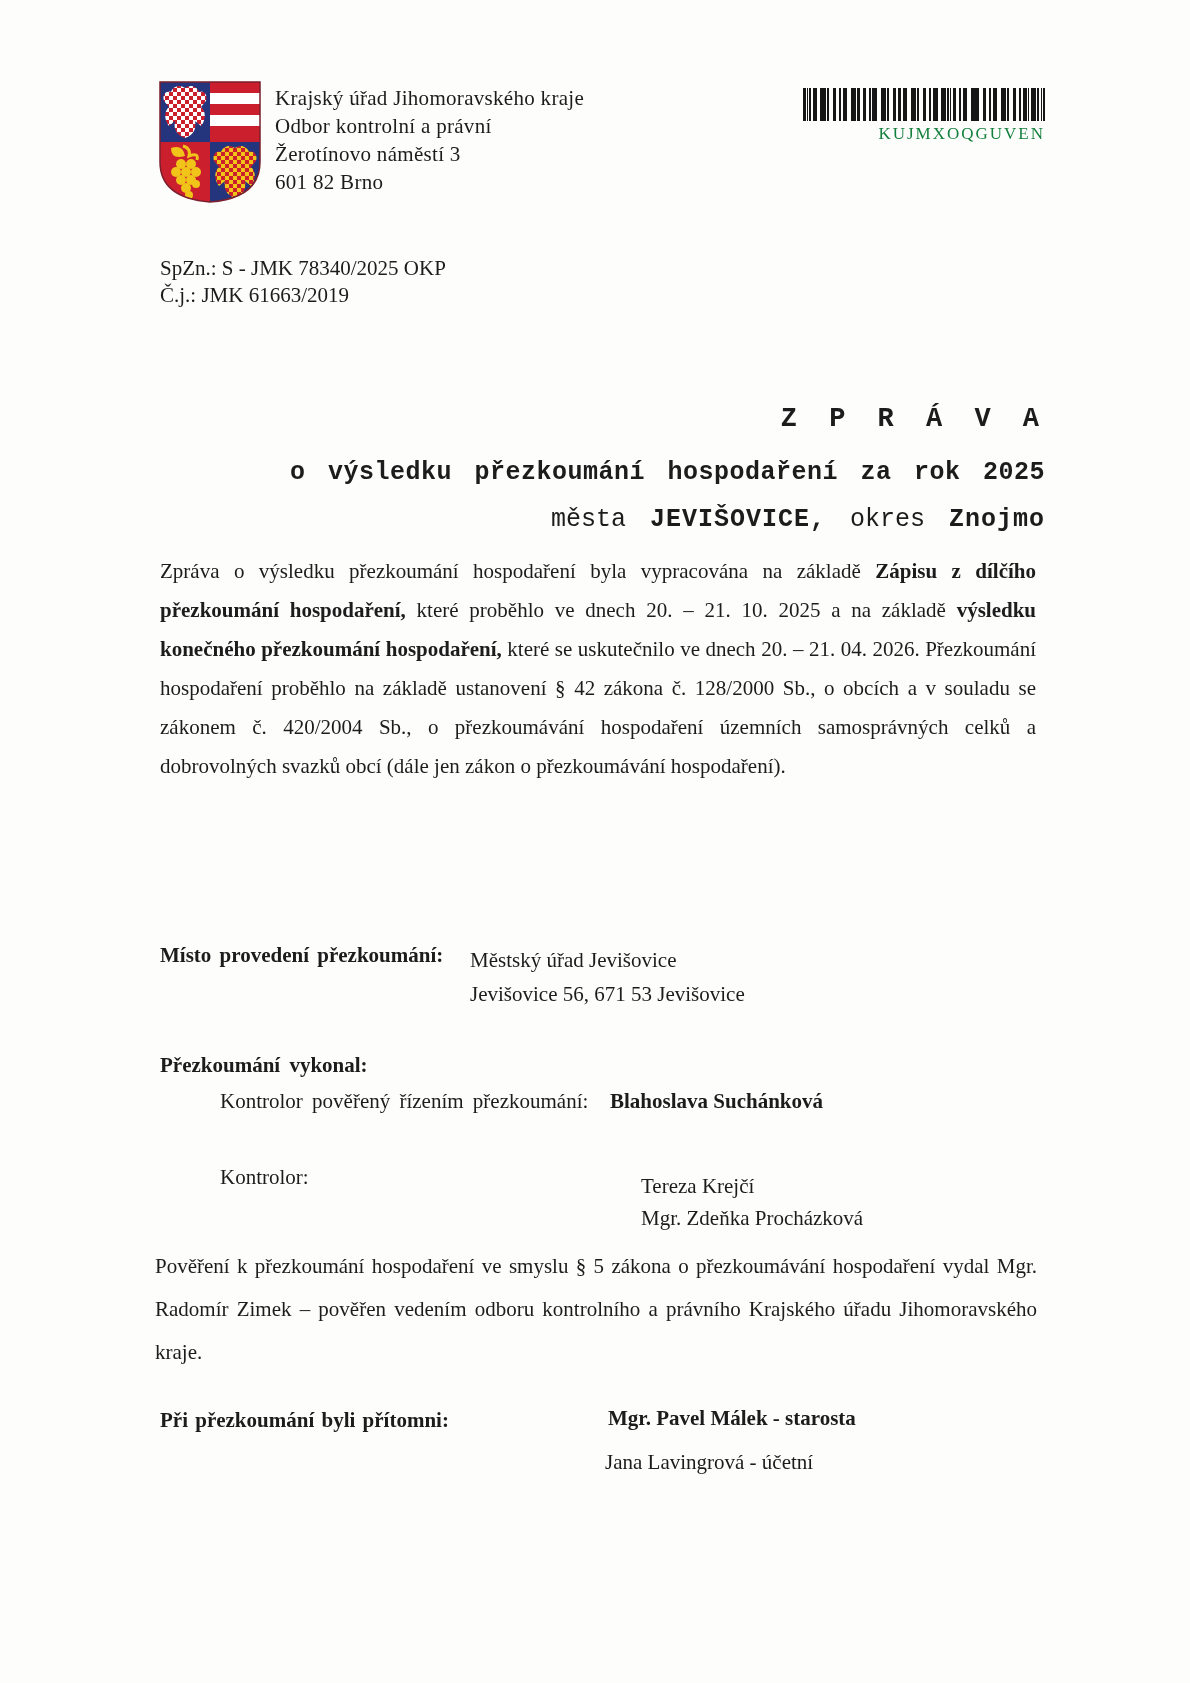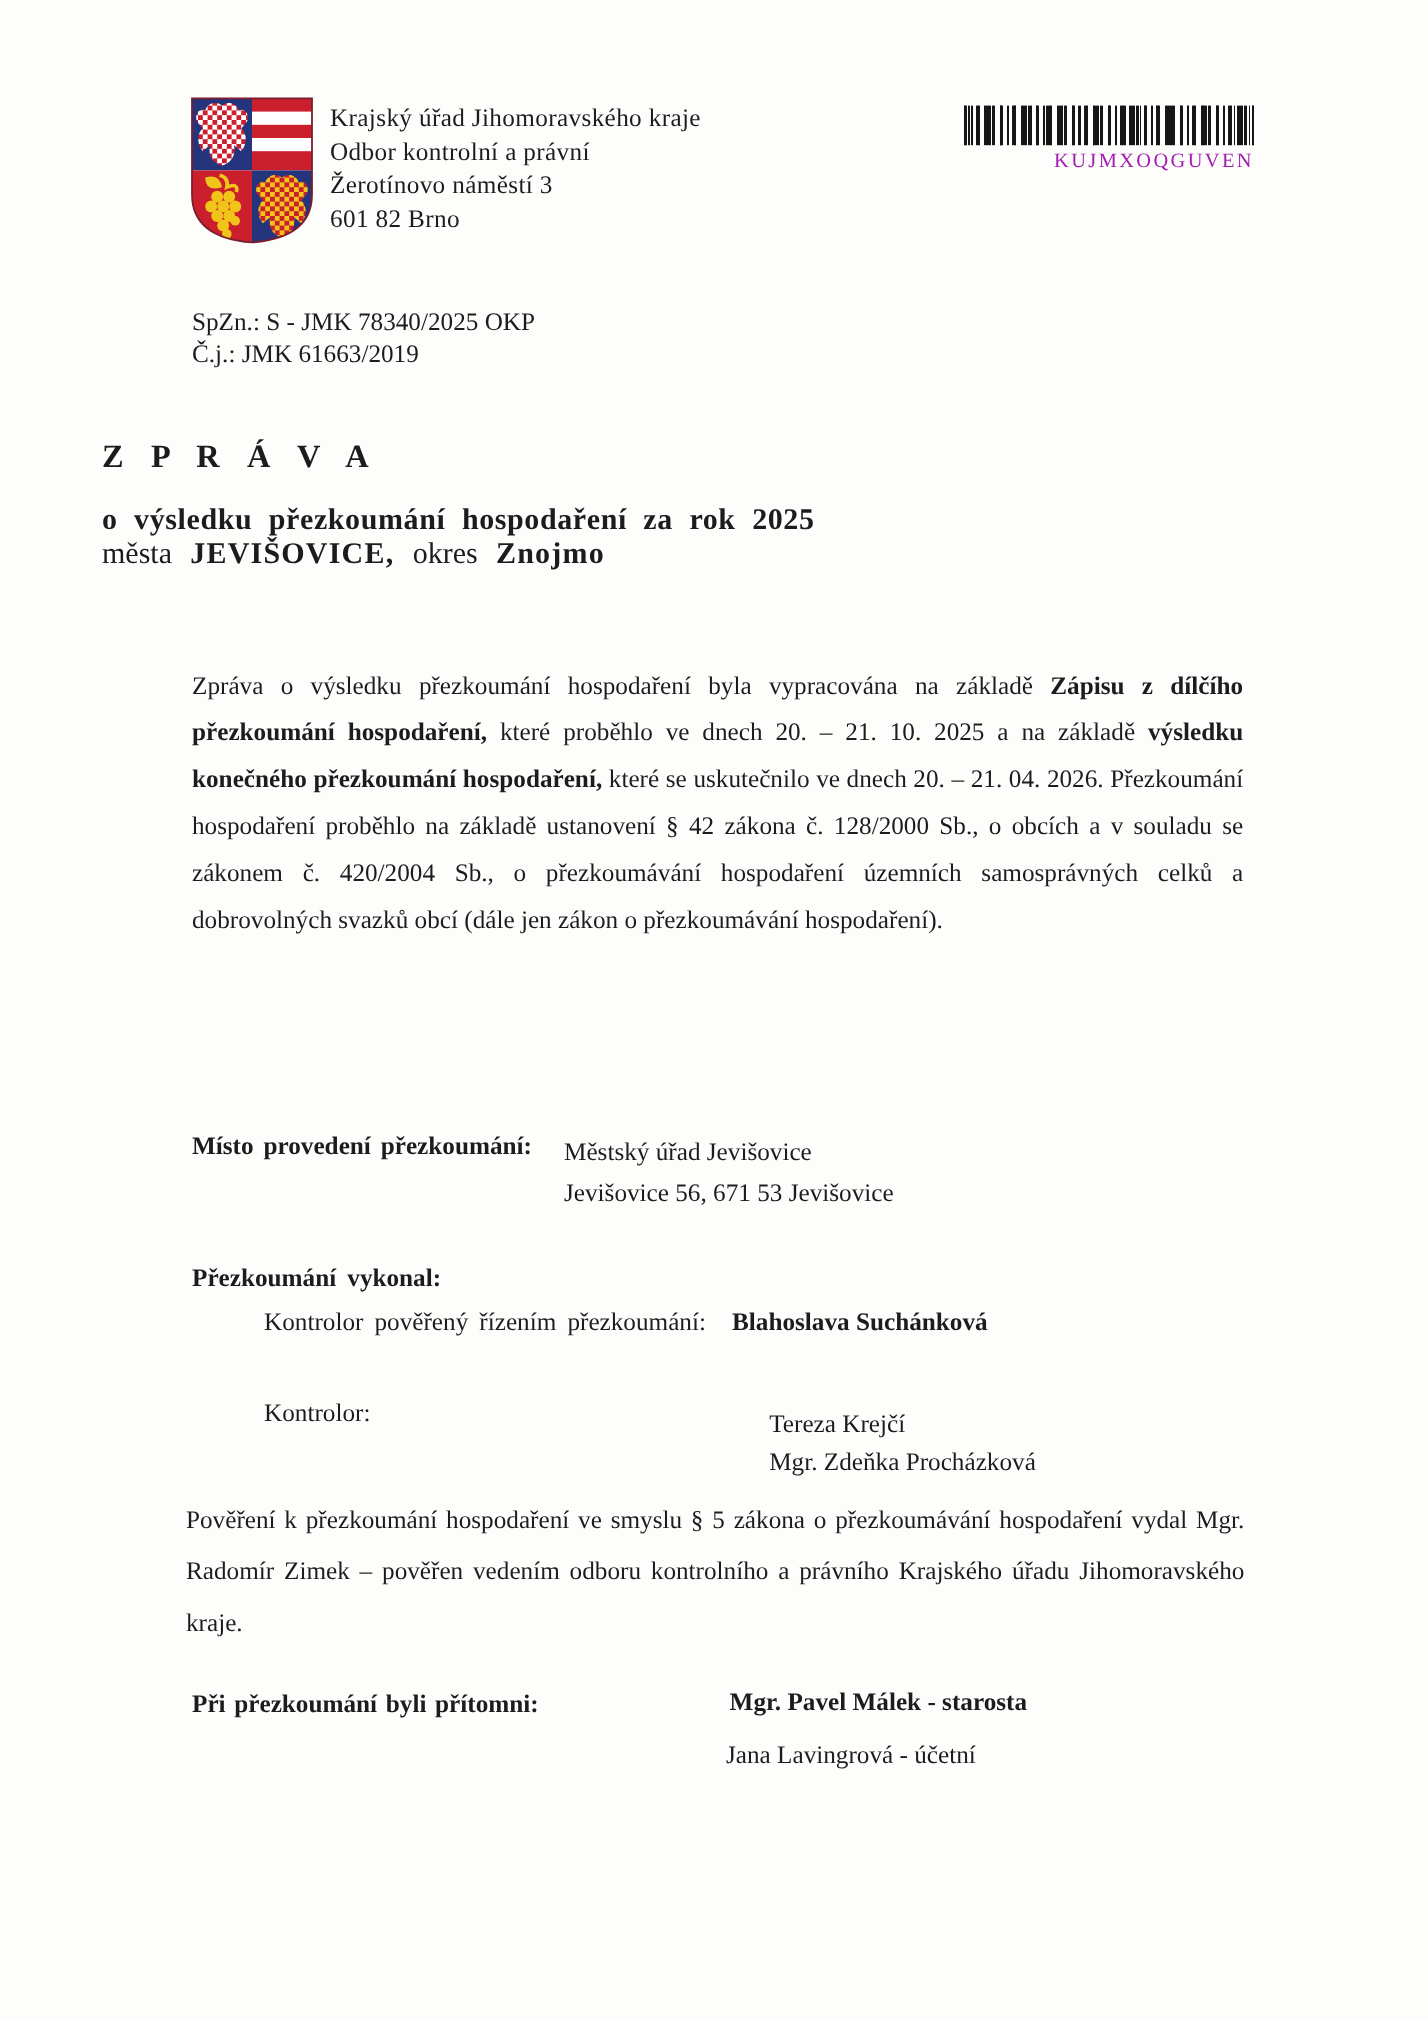--- a/index.html
+++ b/index.html
@@ -17,28 +17,28 @@
   .org{position:absolute;left:275px;top:84px;font-size:21px;line-height:28px;letter-spacing:.3px;}
   .barcode-wrap{position:absolute;left:803px;top:88px;width:242px;}
   .bars{
     height:33px;width:242px;
     background:
       repeating-linear-gradient(90deg,#161616 0 2px,rgba(0,0,0,0) 2px 6px),
       repeating-linear-gradient(90deg,#161616 0 3px,rgba(0,0,0,0) 3px 10px),
       repeating-linear-gradient(90deg,rgba(0,0,0,0) 0 4px,#161616 4px 5px,rgba(0,0,0,0) 5px 13px);
     background-color:#fdfdfc;
   }
-  .barcode-text{margin-top:3px;text-align:right;font-size:17px;letter-spacing:2px;color:#a21caf;}
+  .barcode-text{margin-top:3px;text-align:right;font-size:17px;letter-spacing:2px;color:#15803d;}
   
   .refs{position:absolute;left:160px;top:255px;font-size:21px;line-height:27px;}
   
-  .title-block{position:absolute;left:85px;top:365px;width:960px;text-align:left;}
+  .title-block{position:absolute;left:85px;top:404px;width:960px;text-align:right;font-family:Liberation Mono, monospace;}
   .t1{font-size:27px;font-weight:bold;letter-spacing:6px;word-spacing:4px;}
   .t2{margin-top:24px;font-size:25px;font-weight:bold;word-spacing:7px;letter-spacing:.5px;}
-  .t3{font-size:25px;word-spacing:9px;}
+  .t3{margin-top:18px;font-size:25px;word-spacing:9px;}
   .t3 .b{font-weight:bold;letter-spacing:1px;}
   
   .intro{
     position:absolute;left:160px;top:552px;width:876px;
     font-size:21px;line-height:39px;text-align:justify;margin:0;
   }
   .intro .b{font-weight:bold;}
   
   .loc-label{position:absolute;left:160px;top:943px;font-size:21px;font-weight:bold;word-spacing:3px;}
   .loc-value{position:absolute;left:470px;top:943px;font-size:21px;line-height:34px;}

